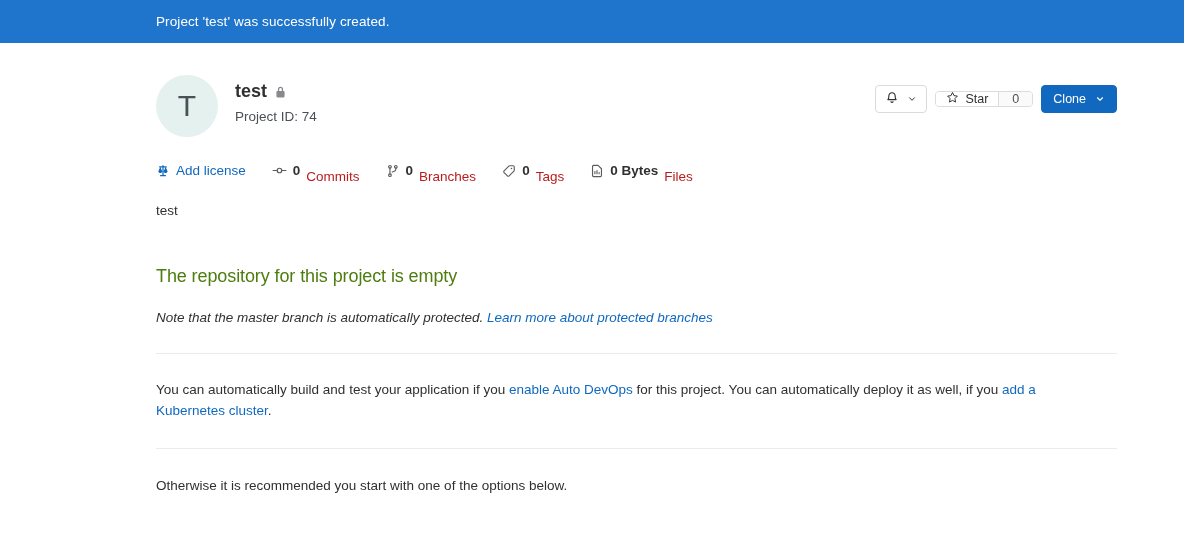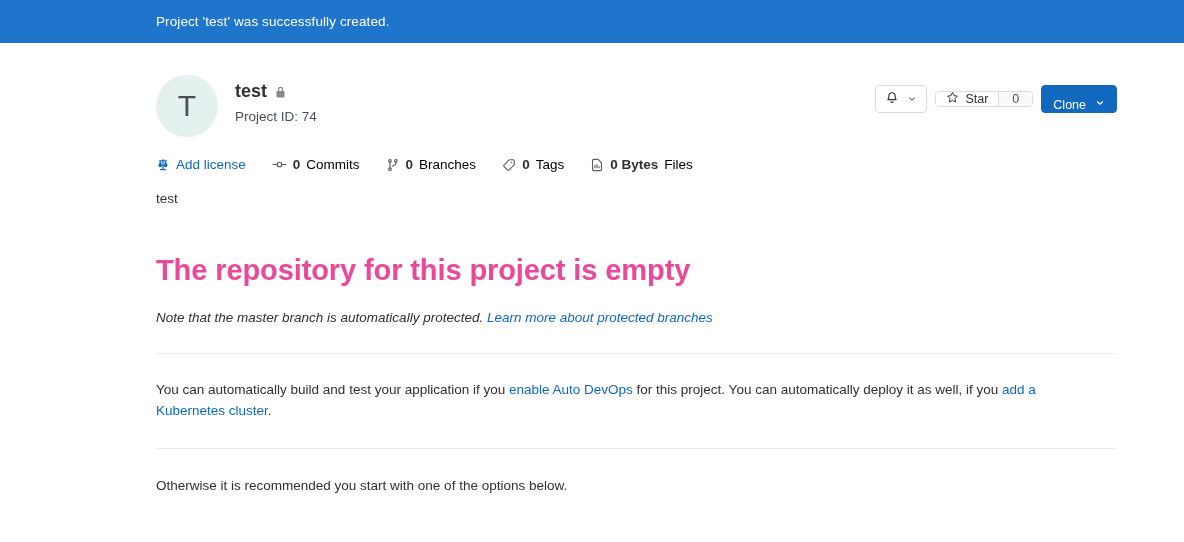--- a/index.html
+++ b/index.html
@@ -121,24 +121,24 @@
     min-width: 34px;
     justify-content: center;
     padding: 0 8px;
   }
   .btn-clone {
     background: #1068bf;
     border: 1px solid #1068bf;
     color: #ffffff;
     height: 28px;
     border-radius: 4px;
-    padding: 12px 11px;
+    padding: 0 11px;
     font-size: 12.5px;
     display: flex;
-    align-items: flex-start;
+    align-items: center;
     gap: 9px;
     cursor: pointer;
     font-family: "Liberation Sans", sans-serif;
   }
   .chev { display: inline-flex; align-items: center; }
 
   
   .stats-row {
     display: flex;
     align-items: center;
@@ -148,37 +148,37 @@
     color: #89888d;
   }
   .stat {
     display: flex;
     align-items: center;
     gap: 6px;
     white-space: nowrap;
     text-align: right;
   }
   .stat .num { color: #303030; font-weight: bold; }
-  .stat .unit { color: #000000; }
+  .stat .unit { color: #b91c1c; margin-top: 12px; }
   .stat-link { color: #1068bf; text-decoration: none; cursor: pointer; }
   .stat-icon { display: inline-flex; align-items: center; color: #5c5c5c; }
   .stat-icon.blue { color: #1068bf; }
 
   
   .project-description {
     margin-top: 19px;
     font-size: 13.5px;
     color: #303030;
   }
 
   
   .empty-title {
-    font-size: 29px;
-    font-weight: bold;
-    color: #ec4899;
+    font-size: 18px;
+    font-weight: normal;
+    color: #4d7c0f;
     margin-top: 48px;
     letter-spacing: -.1px;
   }
   .para {
     font-size: 13.5px;
     color: #303030;
     margin-top: 25px;
     line-height: 1.55;
   }
   .para.note { font-style: italic; margin-top: 21px; }

